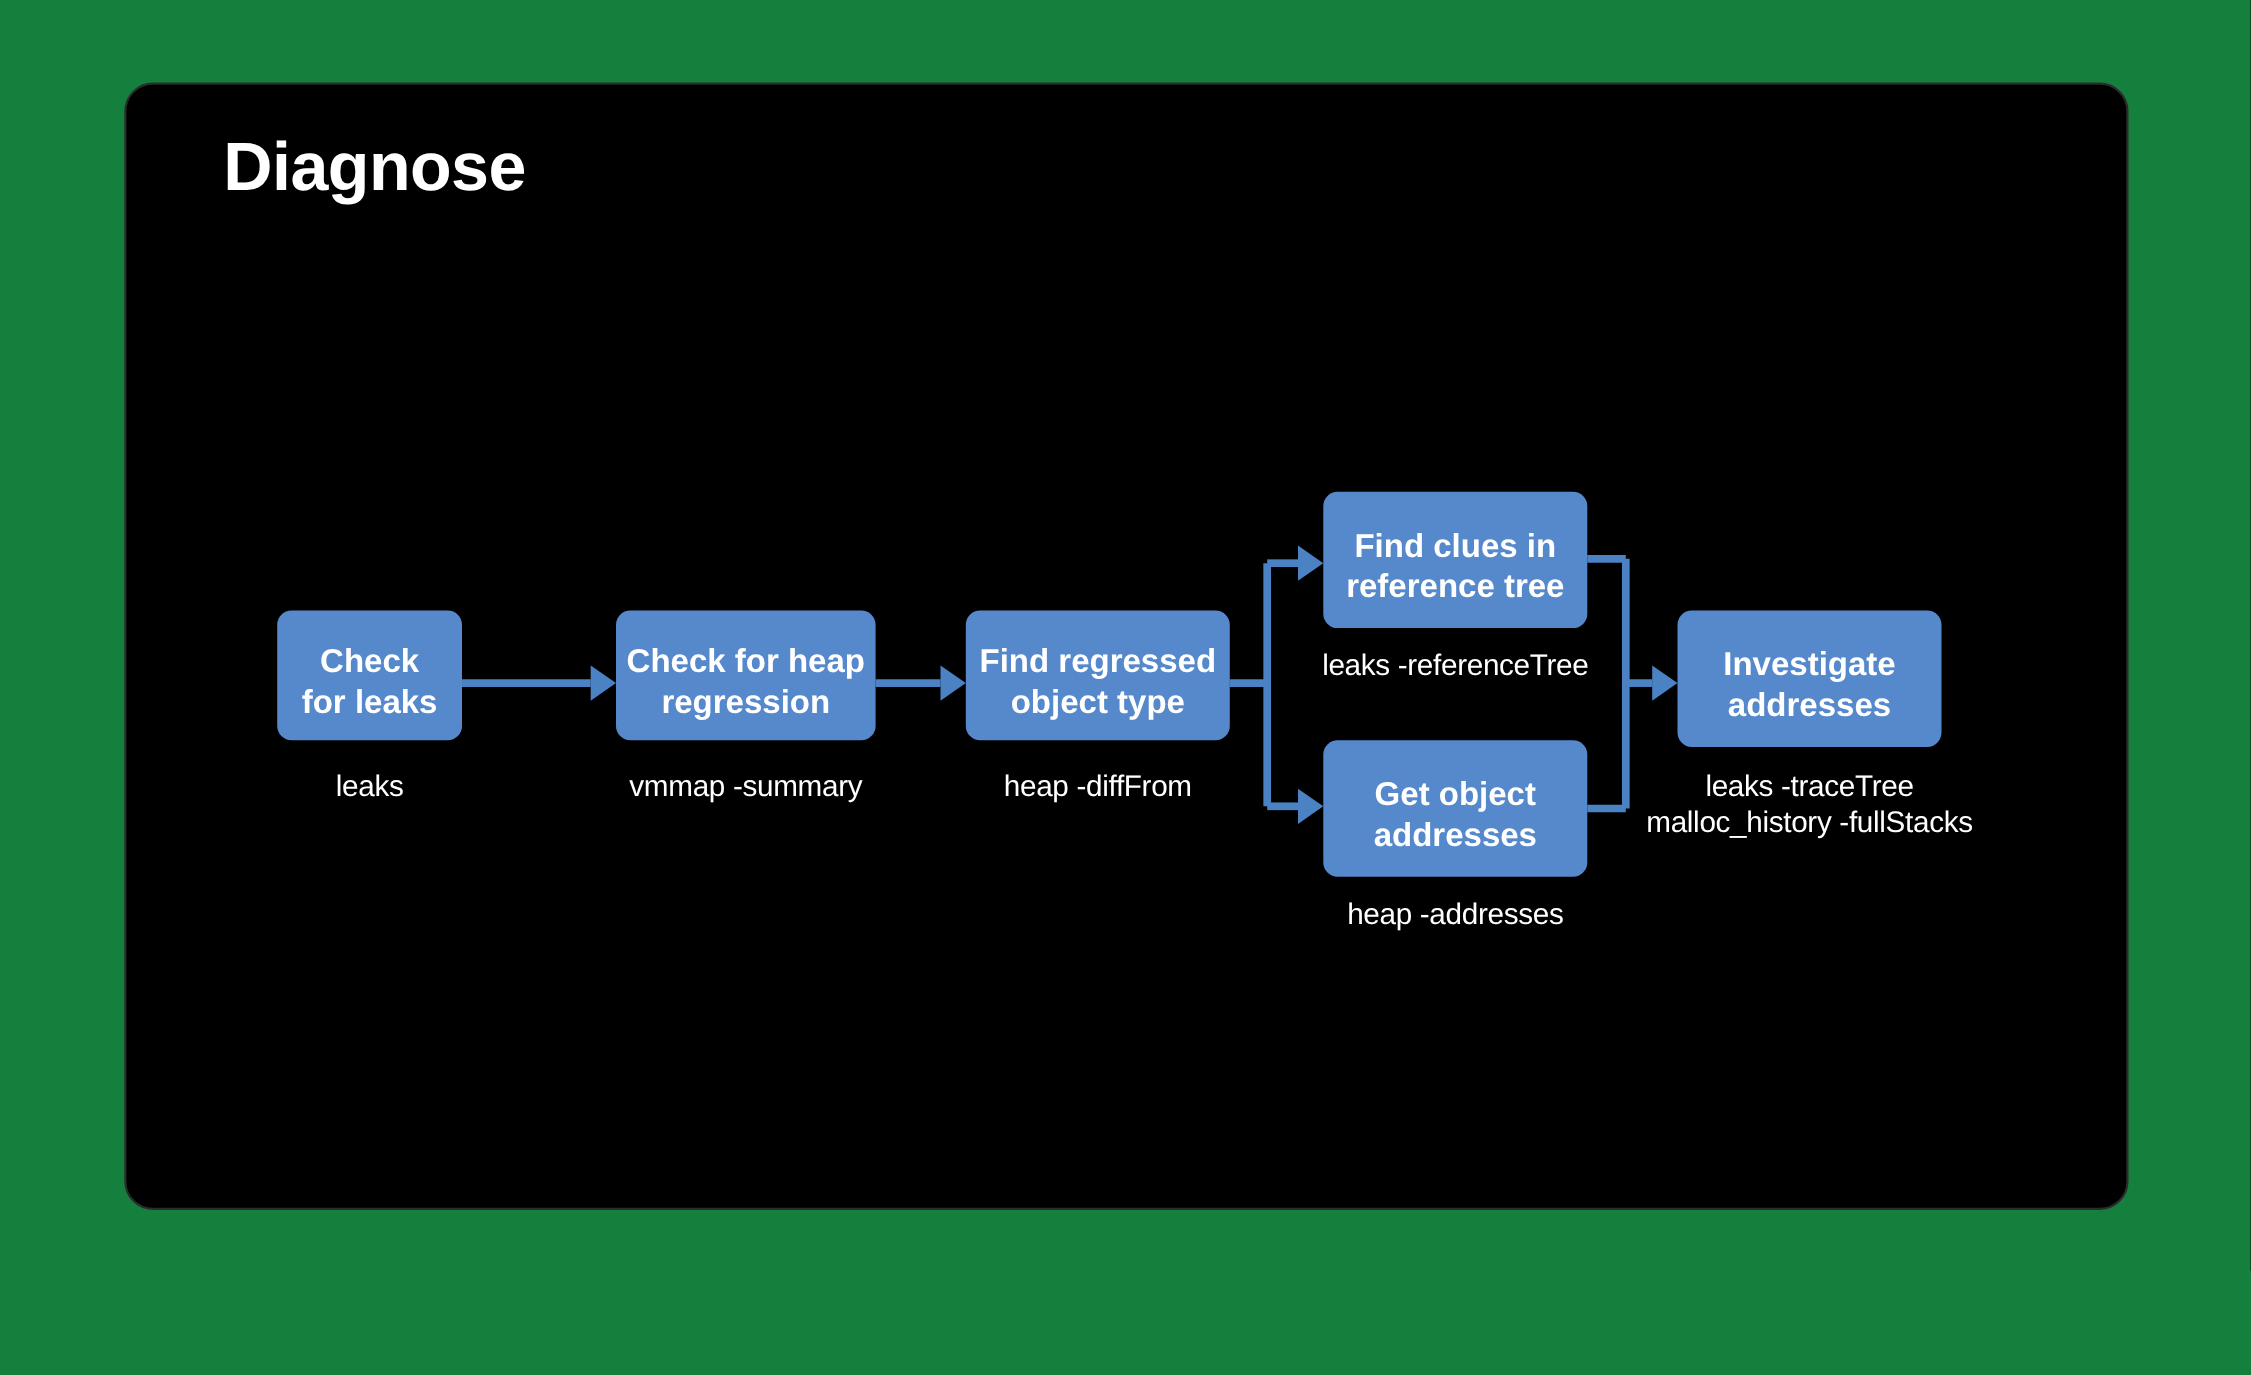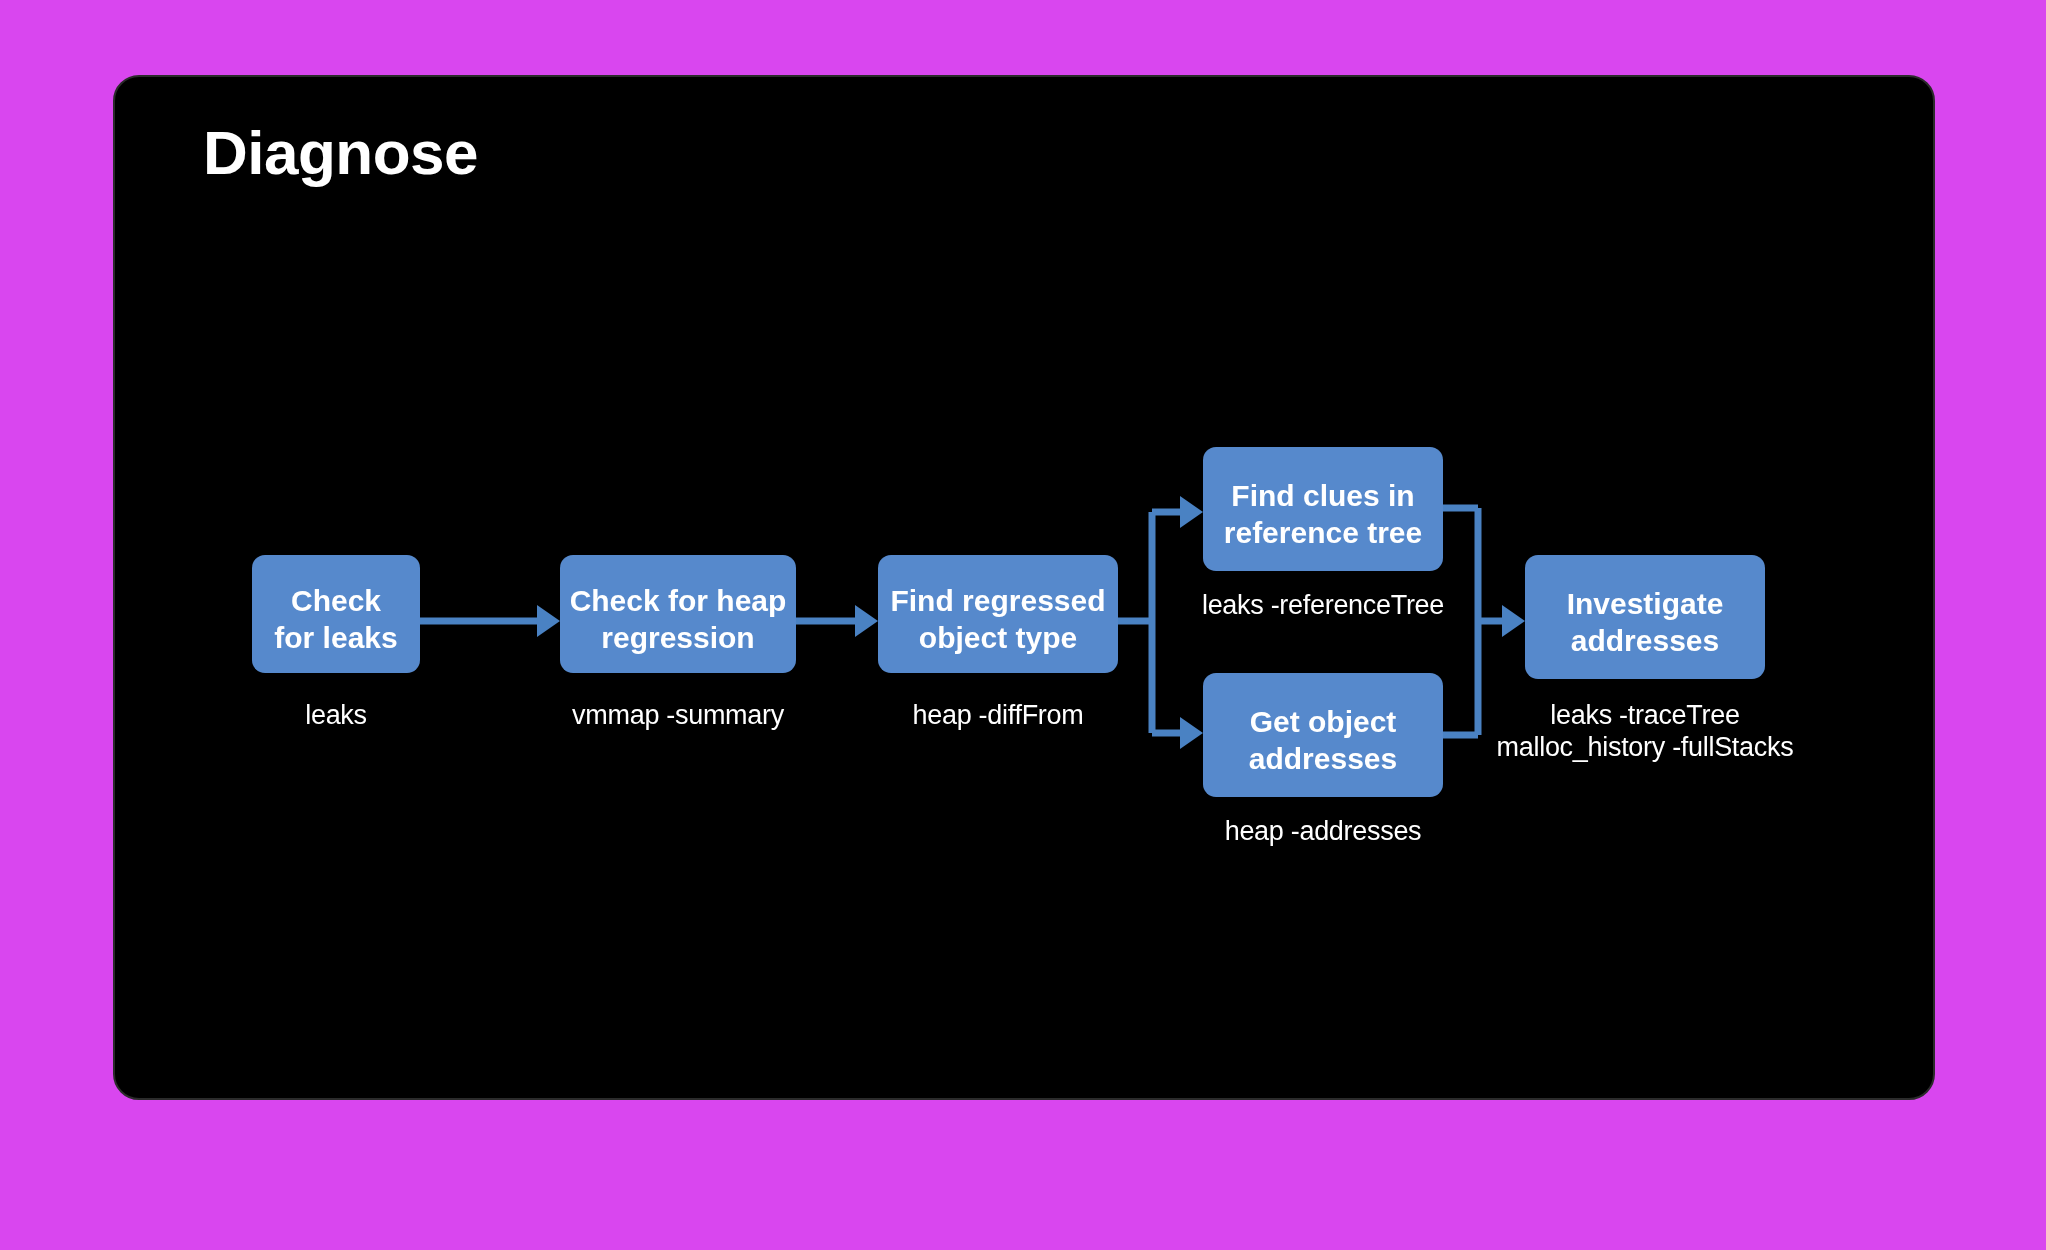--- a/index.html
+++ b/index.html
@@ -14,21 +14,21 @@
     font-family: "Liberation Sans", sans-serif;
     -webkit-font-smoothing: antialiased;
   }
 
   #slide {
     position: absolute;
     left: 0;
     top: 0;
     width: 2046px;
     height: 1250px;
-    background: #d946ef;
+    background: #15803d;
   }
 
   
   #card {
     position: absolute;
     left: 113px;
     top: 75px;
     width: 1822px;
     height: 1025px;
     border: 2px solid #2b2b2b;

